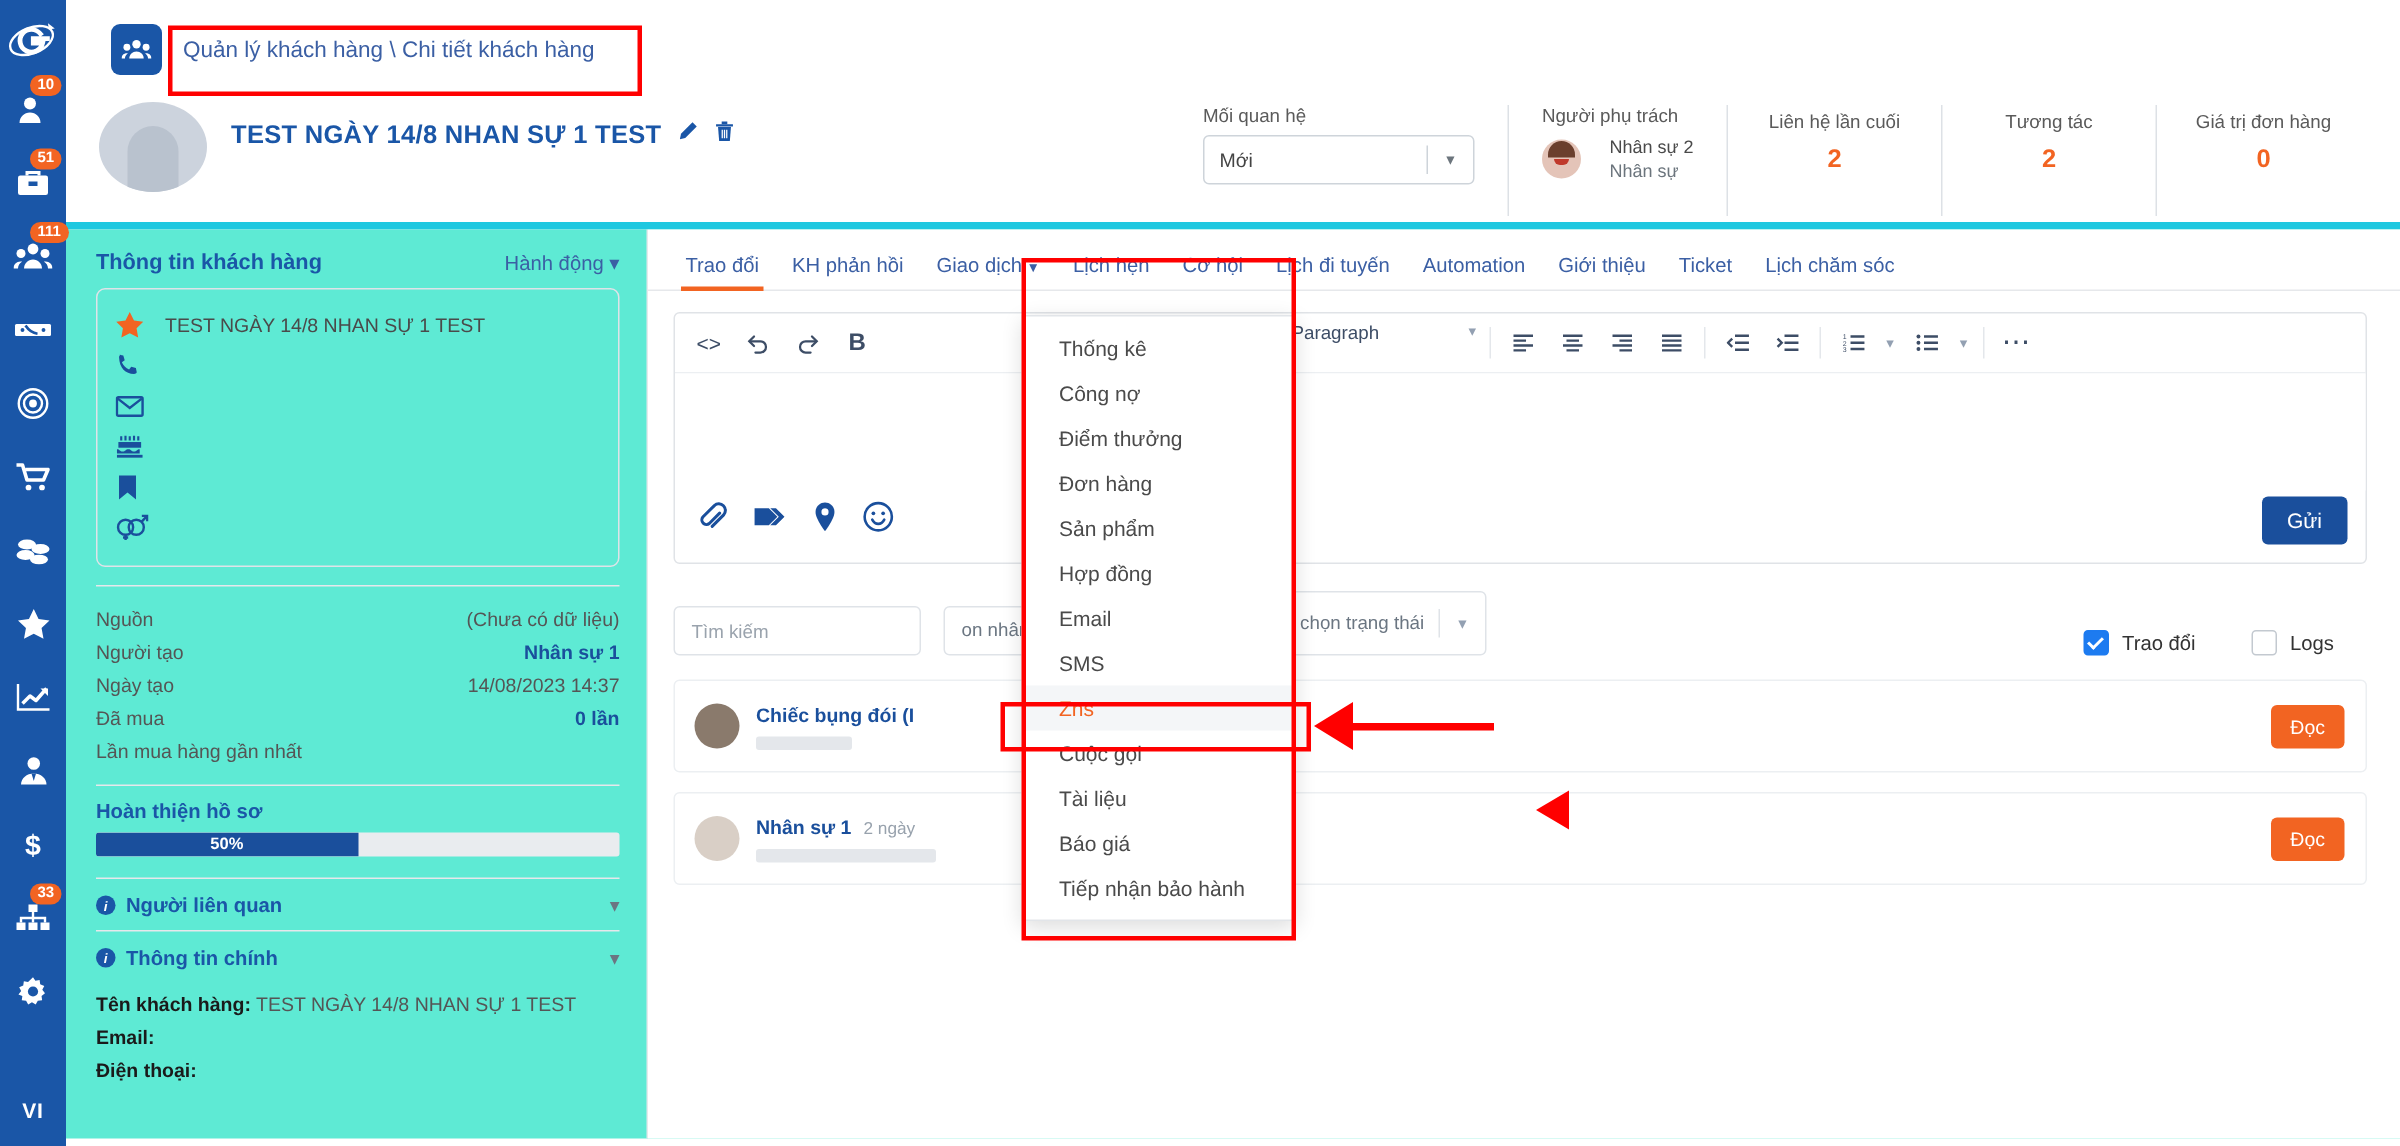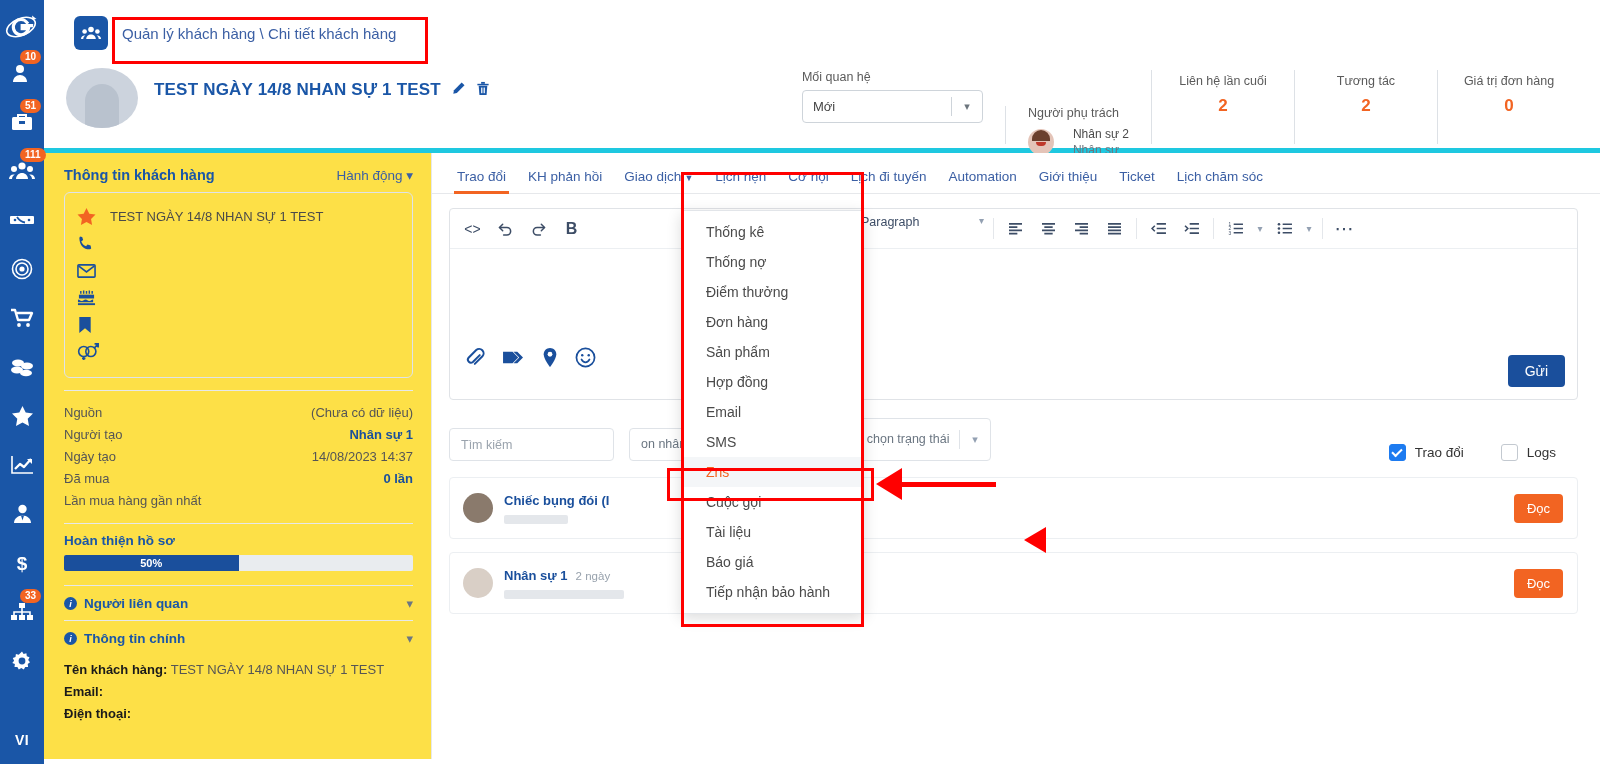--- a/index.html
+++ b/index.html
@@ -83,21 +83,21 @@
   .owner-n1 { font-size: 12px; color: #4a4a4a; }
   .owner-n2 { font-size: 12px; color: #6c757d; }
   .stat-col { border-left: 1px solid #dde1e6; width: 143px; text-align: center;
               display:flex; flex-direction:column; justify-content:flex-start; padding-top:4px;}
   .stat-col .stat-label { text-align:center; margin-bottom: 8px; }
   .stat-num { color: #f26422; font-size: 17px; font-weight: bold; }
 
   .teal-bar { height: 5px; background: #1ec8e0; }
 
   
-  .body-split { display: flex; height: 606px; background: #fde047; }
+  .body-split { display: flex; height: 606px; background: #5eead4; }
   .leftpane { width: 388px; padding: 14px 18px 0 20px; border-right: 1px solid #e6e8eb; }
   .rightpane { flex: 1; background: #fff; position: relative; }
 
   
   .lp-head { display:flex; align-items:center; justify-content:space-between; margin-bottom: 9px; }
   .lp-title { color:#1a56a7; font-size: 14.5px; font-weight: bold; }
   .lp-action { color:#3b5fa4; font-size: 13.5px; cursor:pointer; }
   .lp-card { border:1px solid #dfe3e8; border-radius: 6px; padding: 10px 12px 12px; }
   .lp-line { display:flex; align-items:center; min-height: 27px; gap: 14px; }
   .lp-line .tx { color:#4a4a4a; font-size:13px; }
@@ -134,21 +134,21 @@
   .tb.bold { font-weight:bold; font-size:16px; }
   .tb-sep { width:1px; height:21px; background:#e4e7eb; margin:0 5px; }
   .tb-sel { display:flex;align-items:flex-start;gap:6px;height:27px;padding:0 4px 0 8px;cursor:pointer;}
   .tb-sel .t { font-size:12.5px;color:#3d4d66; }
   .tb-sel .c { font-size:10px;color:#93a0b2; }
   .ed-area { height: 78px; background:#fff; }
   .ed-foot { display:flex; align-items:center; padding: 4px 12px 12px 14px; }
   .ed-icons { display:flex; align-items:center; gap: 17px; }
   .ed-foot .sp { flex:1; }
   .btn-send { background:#1a4f9c; color:#fff; border:none; border-radius:4px;
-              padding: 8px 17px; font-size:14px; cursor:pointer;margin-top:24px; }
+              padding: 8px 17px; font-size:14px; cursor:pointer; }
 
   
   .filters { display:flex; align-items:flex-end; gap:15px; padding: 18px 22px 16px 17px; }
   .f-input { width:165px; height:33px; border:1px solid #dfe3e8; border-radius:4px; background:#fff;
              display:flex; align-items:center; padding-left:11px; font-size:12.5px; color:#9aa3ad;}
   .f-sel { height:33px; border:1px solid #dfe3e8; border-radius:4px; background:#fff;
            display:flex; align-items:center; }
   .f-sel .v { padding-left:11px; font-size:12.5px; color:#6b7682; line-height:1.15; }
   .f-sel .dv { width:1px;height:19px;background:#dfe3e8; margin-left:auto; }
   .f-sel .cv { width:30px;text-align:center;color:#93a0b2;font-size:11px; }
@@ -353,21 +353,21 @@
 
       <div class="hdr-stats">
         <div class="stat-group">
           <span class="stat-label">Mối quan hệ</span>
           <div class="sel-rel">
             <span class="val">Mới</span>
             <span class="divider"></span>
             <span class="chev">▾</span>
           </div>
         </div>
-        <div class="stat-group" style="border-left:1px solid #dde1e6;margin-top:36px;">
+        <div class="stat-group" style="border-left:1px solid #dde1e6;">
           <span class="stat-label">Người phụ trách</span>
           <div class="owner-row">
             <span class="owner-av"></span>
             <span class="owner-txt">
               <span class="owner-n1">Nhân sự 2</span>
               <span class="owner-n2">Nhân sự</span>
             </span>
           </div>
         </div>
         <div class="stat-col">
@@ -691,21 +691,21 @@
             </div>
             <button class="btn-read">Đọc</button>
           </div>
         </div>
 
       </div>
     </div>
 
     <div class="menu">
       <div class="menu-item">Thống kê</div>
-      <div class="menu-item">Thống nợ</div>
+      <div class="menu-item">Công nợ</div>
       <div class="menu-item">Điểm thưởng</div>
       <div class="menu-item">Đơn hàng</div>
       <div class="menu-item">Sản phẩm</div>
       <div class="menu-item">Hợp đồng</div>
       <div class="menu-item">Email</div>
       <div class="menu-item">SMS</div>
       <div class="menu-item hl">Zns</div>
       <div class="menu-item">Cuộc gọi</div>
       <div class="menu-item">Tài liệu</div>
       <div class="menu-item">Báo giá</div>

